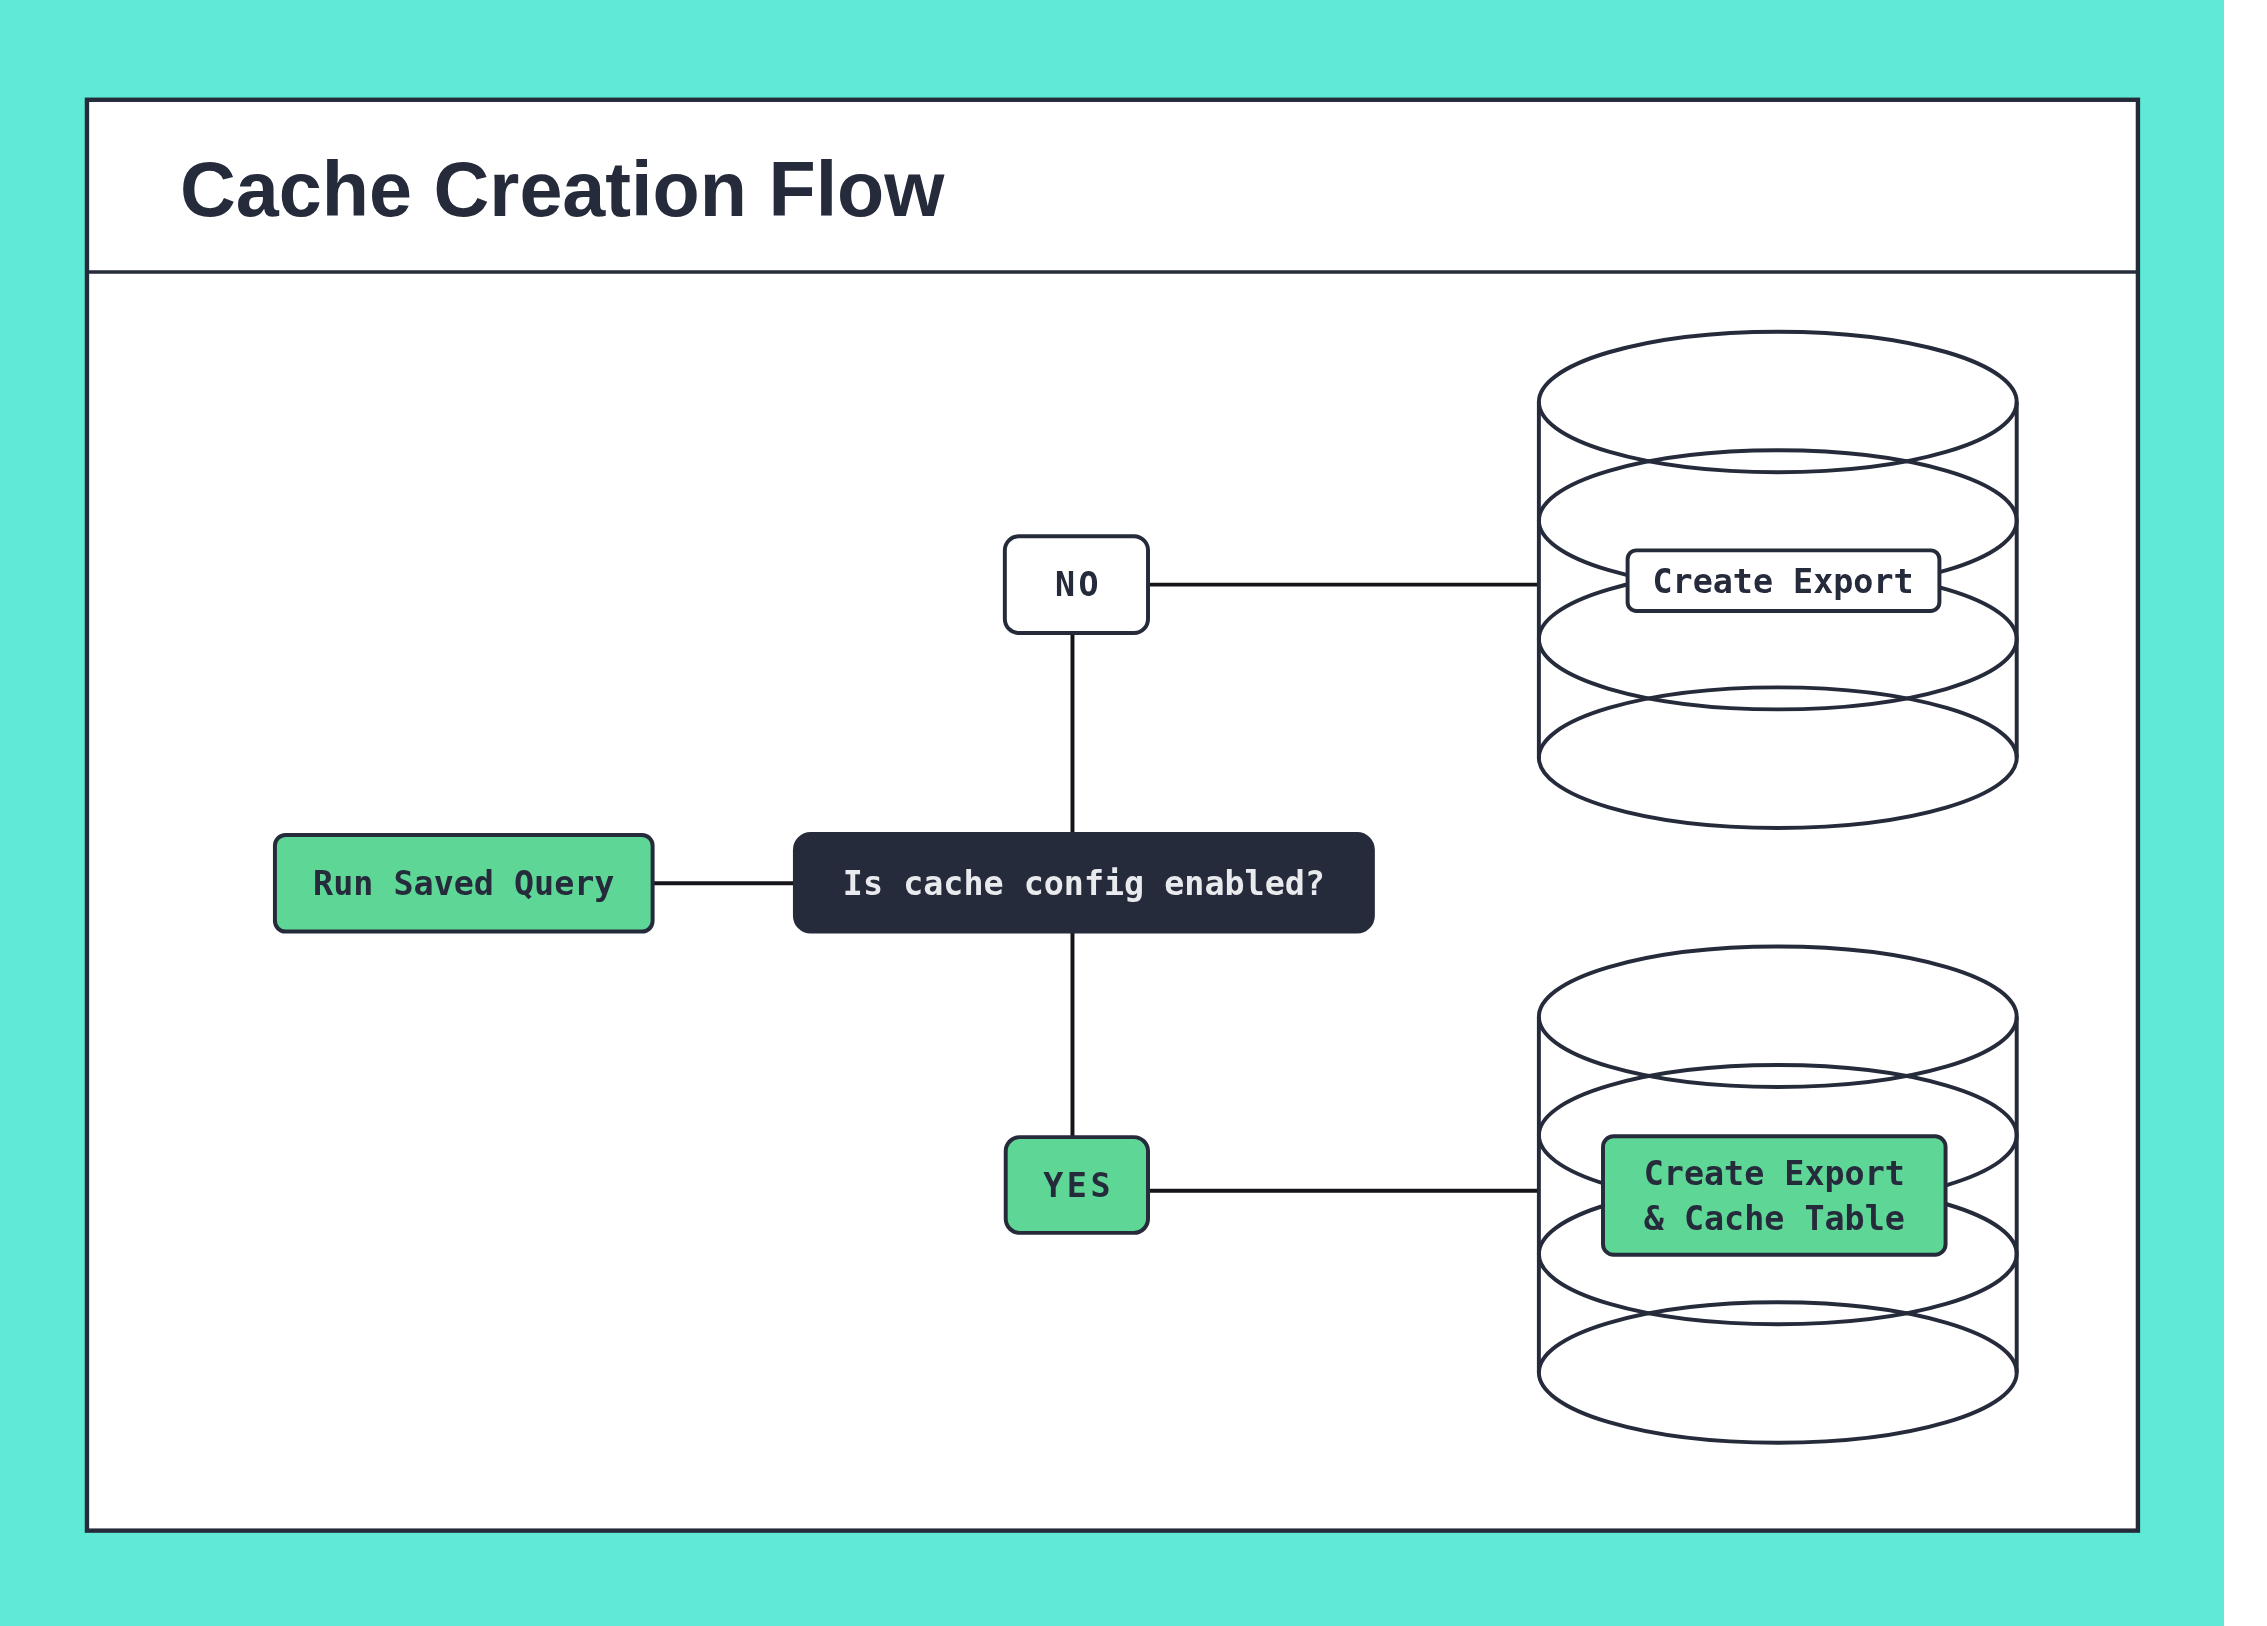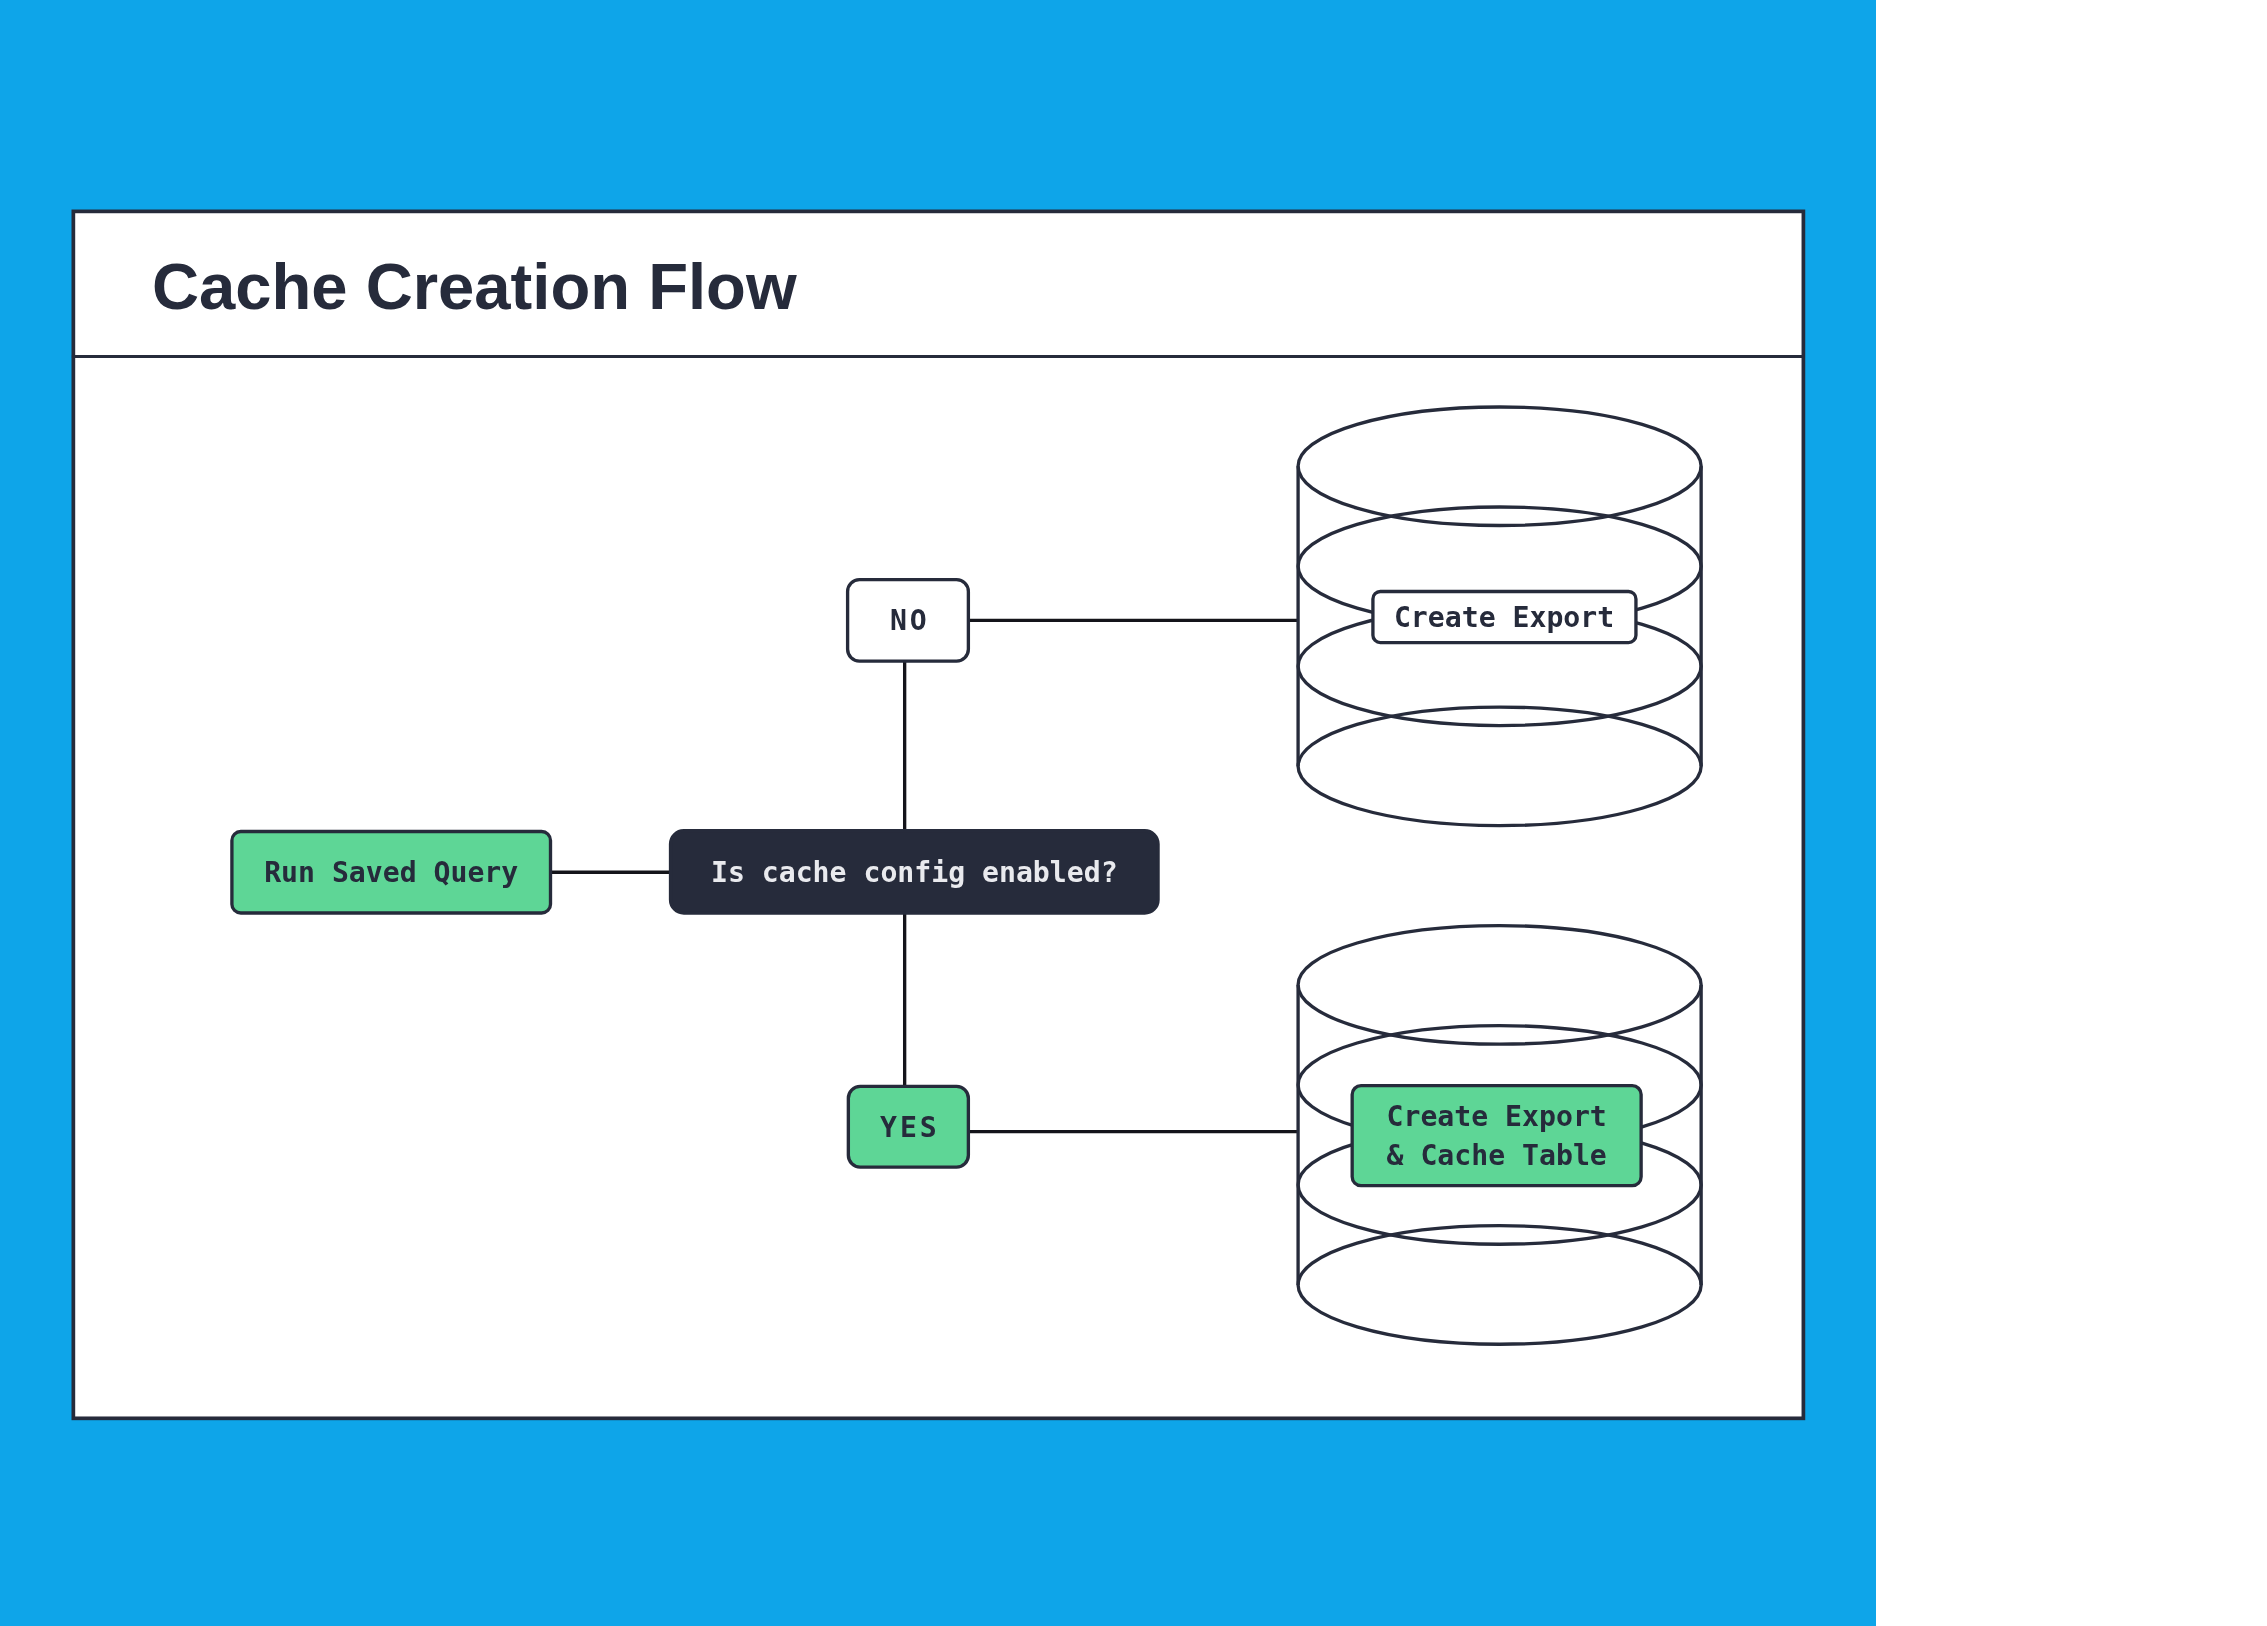--- a/index.html
+++ b/index.html
@@ -2,24 +2,25 @@
 <html style="font-size:14.3px"><head>
 <meta charset="utf-8">
 <style>
   html, body {
     margin: 0;
     padding: 0;
     background: #ffffff;
   }
   .page {
     position: relative;
-    width: 1876px;
+    width: 2196px;
     height: 1626px;
-    background: #0ea5e9;
+    background: #5eead4;
     overflow: hidden;
+    padding-left: 28px;
   }
   .canvas-svg {
     position: absolute;
     inset: 0;
     width: 100%;
     height: 100%;
   }
   .frame {
     fill: #ffffff;
     stroke: #262b3b;

